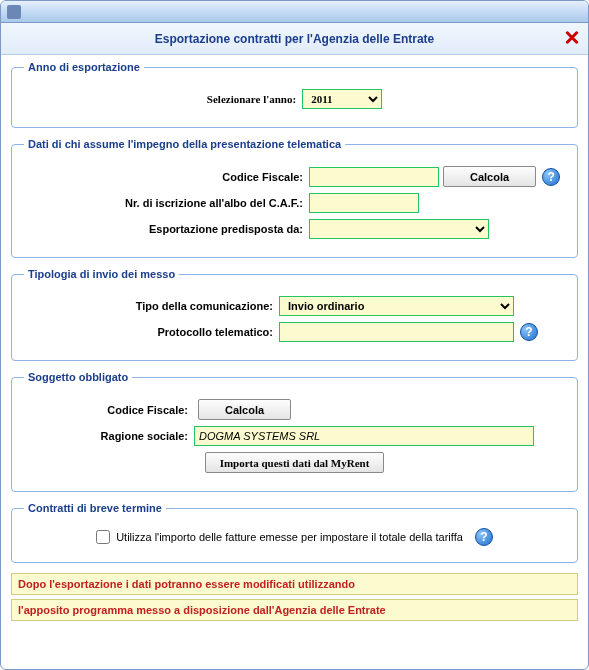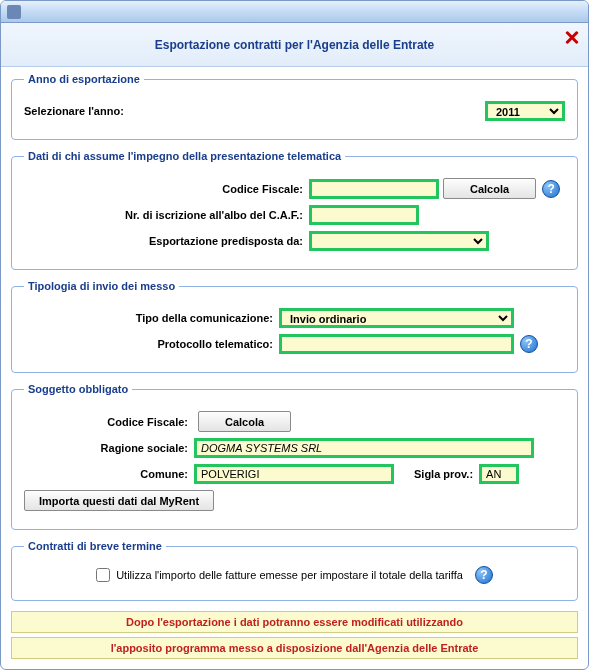--- a/index.html
+++ b/index.html
@@ -28,21 +28,21 @@
     align-items: center;
   }
   .title-icon {
     width: 14px; height: 14px;
     margin-left: 6px;
     background: #6b87b5;
     border-radius: 2px;
     display: inline-block;
   }
   .header {
-    height: 44px;
+    height: 32px;
     background: linear-gradient(to bottom, #f0f6fd, #e2edfa);
     border-bottom: 1px solid #b5cde8;
     display: flex;
     align-items: center;
     justify-content: center;
     position: relative;
   }
   .header-title {
     color: #1a3e8c;
     font-weight: bold;
@@ -90,21 +90,21 @@
   }
   .lbl {
     width: 285px;
     text-align: right;
     padding-right: 6px;
     font-weight: bold;
     color: #000;
   }
   .inp {
     background: #fcfbcf;
-    border: 3px solid #22c55e;
+    border: 1px solid #22c55e;
     height: 20px;
     padding: 1px 4px;
     font-family: inherit;
     font-size: 11px;
   }
   select.inp {
     background: #fcfbcf;
     height: 20px;
   }
   .btn {
@@ -160,28 +160,28 @@
     align-items: center;
     justify-content: center;
     gap: 6px;
     padding: 4px 0;
   }
   .checkbox-row input { width: 14px; height: 14px; }
   .checkbox-row label { font-weight: normal; }
   .info-box {
     background: #fcfbcf;
     border: 1px solid #d0cc80;
-    text-align: center;
+    text-align: left;
     padding: 4px 6px;
     color: #c02020;
     font-weight: bold;
     margin: 4px 0;
     font-size: 11px;
   }
-  .center-row { justify-content: space-between; }
+  .center-row { justify-content: center; font-family: Liberation Serif, serif; }
   .lbl-so { width: 170px; text-align: right; padding-right:6px; font-weight:bold; }
   .spacer-right { margin-left: 4px; }
   .sigla-lbl { font-weight: bold; padding: 0 6px 0 20px; }
 </style>
 </head>
 <body>
 
 <div class="window">
 
   <div class="titlebar">
@@ -243,26 +243,20 @@
     <fieldset>
       <legend>Soggetto obbligato</legend>
       <div class="row">
         <span class="lbl-so">Codice Fiscale:</span>
         <button class="btn spacer-right">Calcola</button>
       </div>
       <div class="row">
         <span class="lbl-so">Ragione sociale:</span>
         <input class="inp" style="width: 340px; font-style: italic;" value="DOGMA SYSTEMS SRL">
       </div>
-      <div class="row">
-        <span class="lbl-so">Comune:</span>
-        <input class="inp" style="width: 200px;" value="POLVERIGI">
-        <span class="sigla-lbl">Sigla prov.:</span>
-        <input class="inp" style="width: 40px;" value="AN">
-      </div>
       <div class="row center-row">
         <button class="btn" style="padding:2px 14px;">Importa questi dati dal MyRent</button>
       </div>
     </fieldset>
 
     <fieldset>
       <legend>Contratti di breve termine</legend>
       <div class="checkbox-row">
         <input type="checkbox" style="">
         <label>Utilizza l'importo delle fatture emesse per impostare il totale della tariffa</label>

